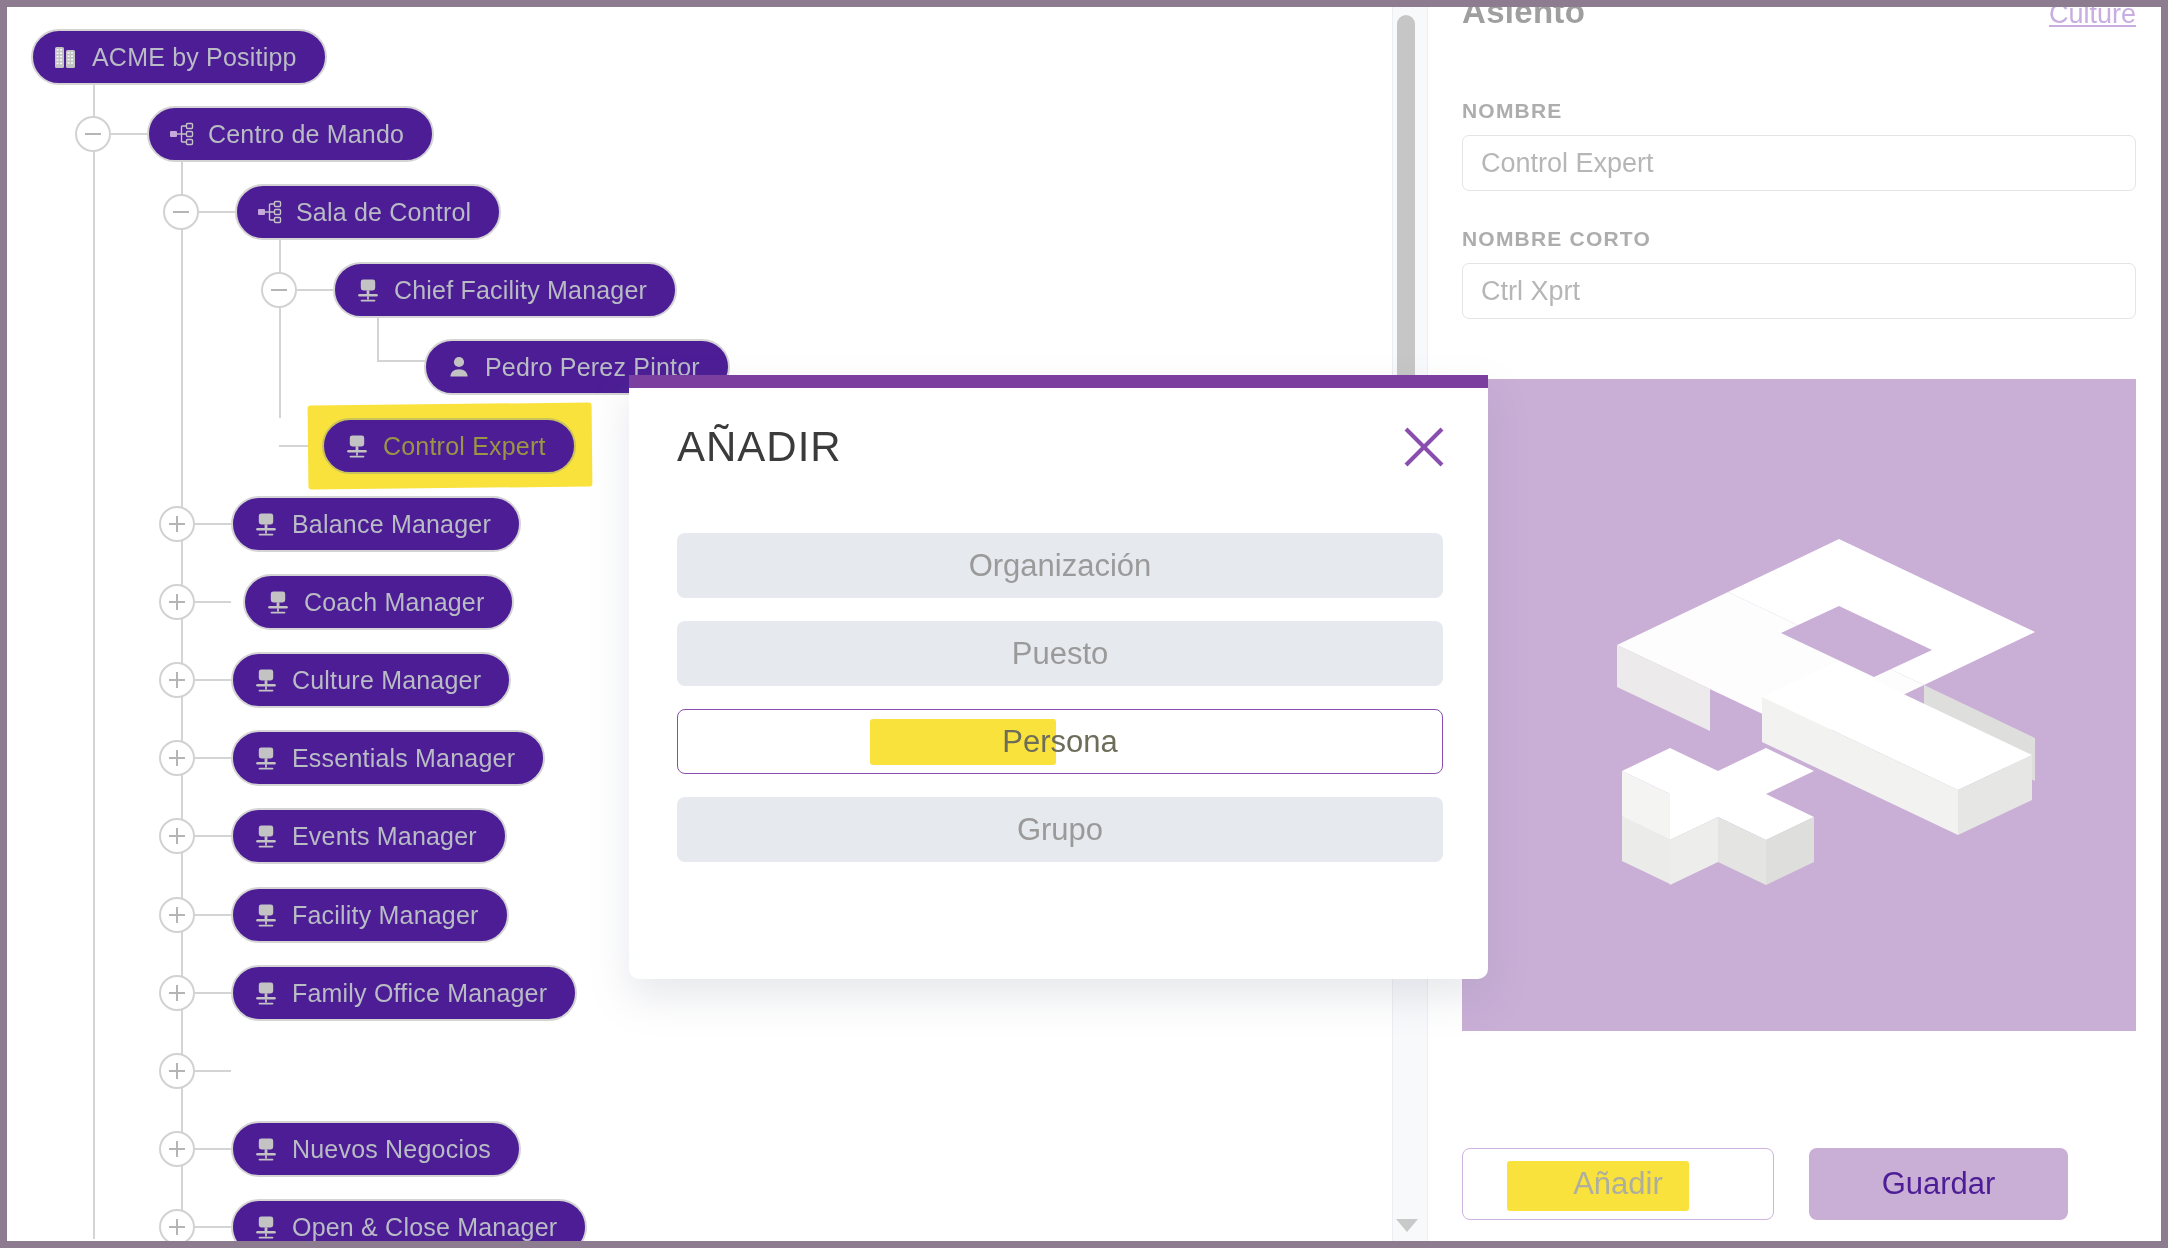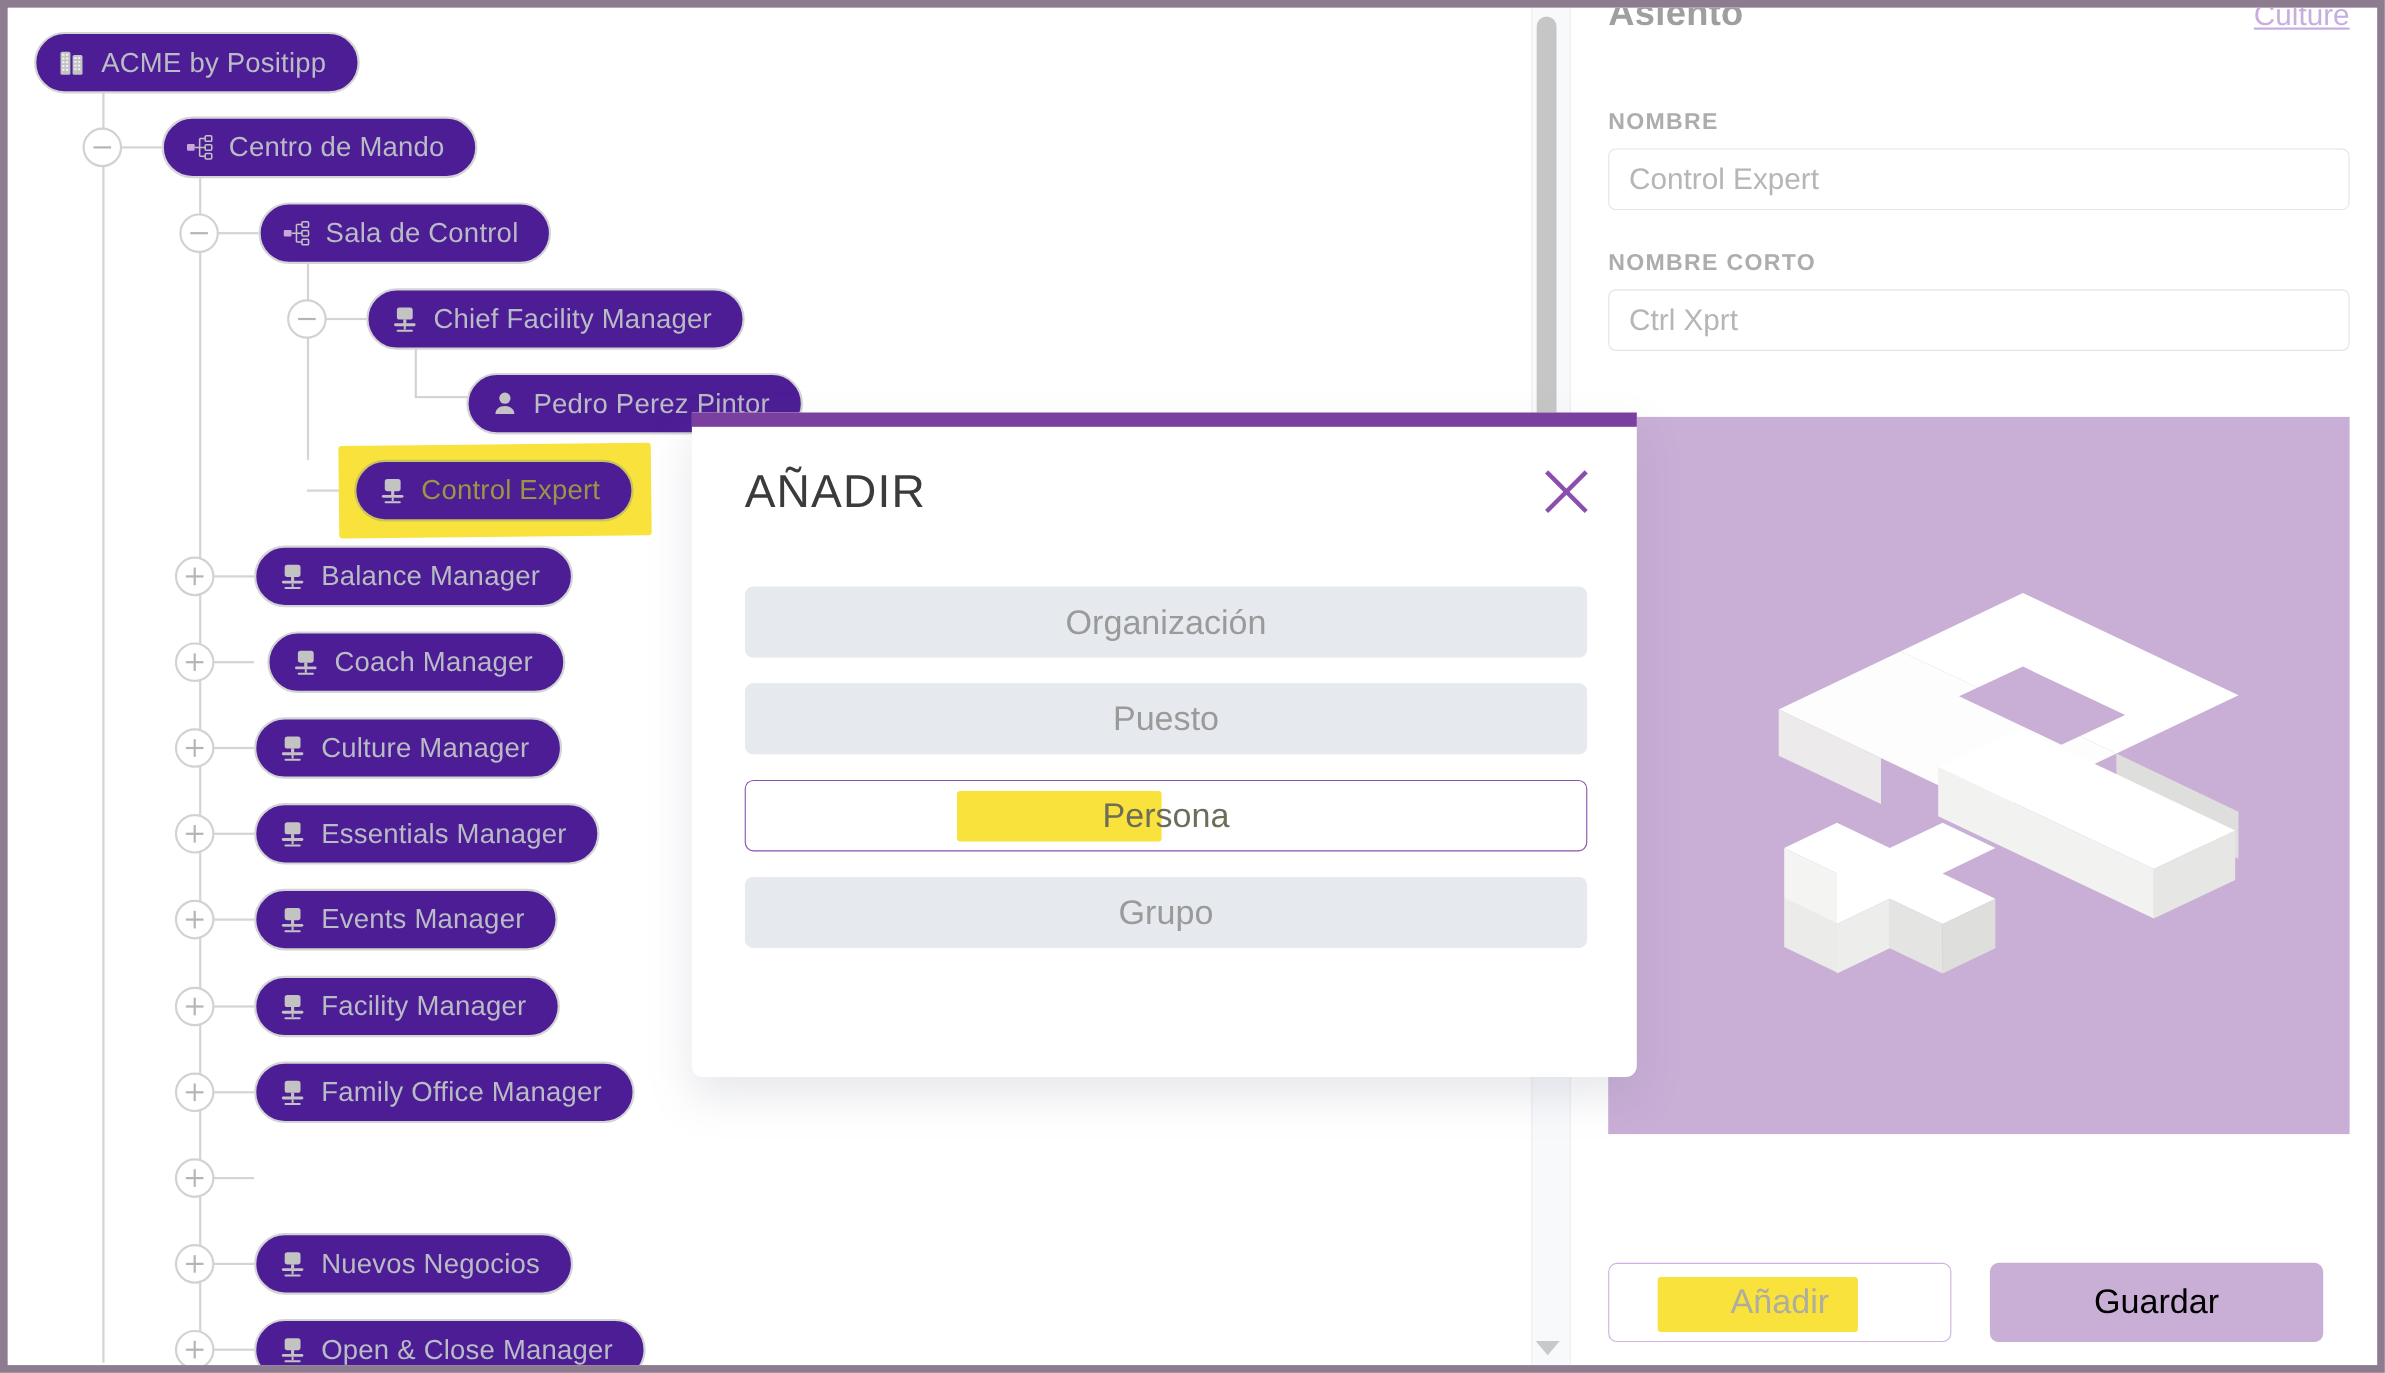--- a/index.html
+++ b/index.html
@@ -201,23 +201,23 @@
     background: #ffffff;
     color: #aeaea0;
   }
   #btn-anadir .lbl { position: relative; z-index: 2; }
   #btn-anadir .marker-hl {
     position: absolute;
     left: 44px; top: 12px; width: 182px; height: 50px;
     z-index: 1;
   }
   #btn-guardar {
-    left: 347px; top: 0; width: 303px;
+    left: 347px; top: 0; width: 259px;
     background: #c9aed6;
-    color: #000000;
+    color: #4c1d95;
     border: none;
   }
 
   
   #modal-overlay {
     position: absolute;
     left: 0; top: 0; width: 2161px; height: 1234px;
     pointer-events: none;
     z-index: 40;
   }

